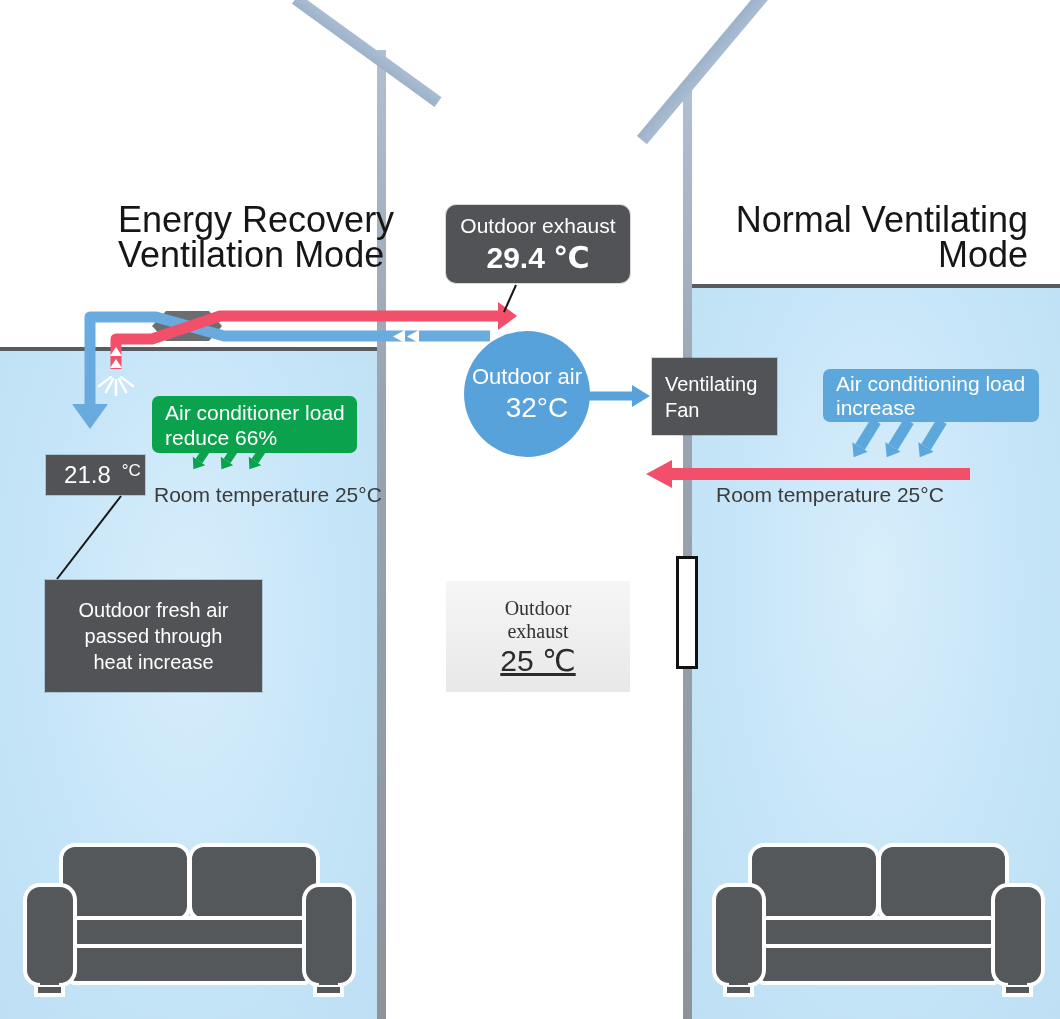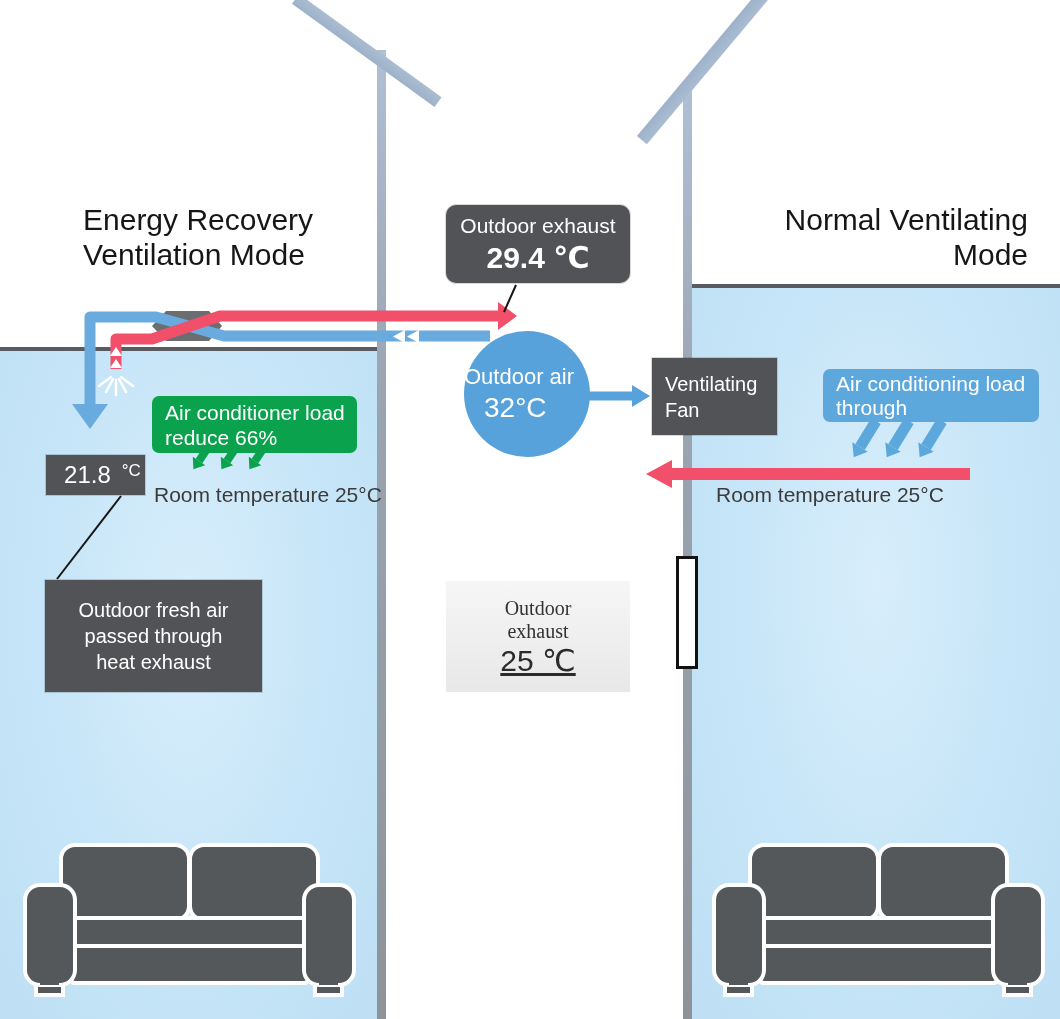--- a/index.html
+++ b/index.html
@@ -29,37 +29,37 @@
   .pipe-blue{stroke:var(--c-pipe);stroke-width:11;fill:none;stroke-linejoin:round;}
   .pipe-red{stroke:var(--c-red);stroke-width:11;fill:none;stroke-linejoin:round;}
   .fill-blue{fill:var(--c-pipe);} .fill-red{fill:var(--c-red);} .fill-white{fill:#ffffff;}
   .fill-circleblue{fill:var(--c-circle);} .stroke-circleblue{stroke:var(--c-circle);}
   .stroke-red{stroke:var(--c-red);} .stroke-green{stroke:var(--c-green);} .fill-green{fill:var(--c-green);}
   .stroke-bluebox{stroke:var(--c-bluebox);} .fill-bluebox{fill:var(--c-bluebox);}
   .exch{fill:#6b6e70;}
   .spray{stroke:#fff;stroke-width:2.6;stroke-linecap:round;}
   .connector{stroke:#161616;stroke-width:2;}
   
-  .title{position:absolute;color:var(--c-title);font-size:30px;line-height:35px;}
+  .title{position:absolute;color:var(--c-title);font-size:36px;line-height:35px;margin-left:35px;}
   .title-left{left:83px;top:202px;}
   .title-right{right:32px;top:202px;text-align:right;}
   .darkbox{position:absolute;background:var(--c-dark);color:#fff;display:flex;flex-direction:column;
            justify-content:center;box-shadow:0 0 0 1px rgba(0,0,0,.15);}
   .box-exhaust-top{left:446px;top:205px;width:184px;height:78px;text-align:center;border-radius:10px;}
   .box-exhaust-top .l1{font-size:21px;} .box-exhaust-top .l2{font-size:30px;font-weight:bold;margin-top:2px;}
   .box-temp{left:46px;top:455px;width:99px;height:40px;flex-direction:row;align-items:center;padding-left:14px;box-sizing:border-box;}
   .box-temp .val{font-size:24px;} .box-temp .unit{font-size:17px;margin-left:11px;position:relative;top:-4px;}
   .box-fan{left:652px;top:358px;width:125px;height:77px;padding-left:13px;box-sizing:border-box;font-size:20px;line-height:26px;}
   .box-exchange{left:45px;top:580px;width:217px;height:112px;text-align:center;font-size:20px;line-height:26px;}
   .greenbox{position:absolute;left:152px;top:396px;width:205px;height:57px;background:var(--c-green);
             border-radius:7px;color:#fff;font-size:21px;line-height:25px;padding:4px 0 0 13px;box-sizing:border-box;}
   .bluebox{position:absolute;left:823px;top:369px;width:216px;height:53px;background:var(--c-bluebox);
            border-radius:7px;color:#fff;font-size:21px;line-height:24px;padding:3px 0 0 13px;box-sizing:border-box;}
   .circle{position:absolute;left:464px;top:331px;width:126px;height:126px;border-radius:50%;background:var(--c-circle);
-          color:#fff;display:flex;flex-direction:column;align-items:flex-start;justify-content:center;text-align:center;}
+          color:#fff;display:flex;flex-direction:column;align-items:center;justify-content:center;text-align:center;}
   .circle .l1{font-size:22px;} .circle .l2{font-size:28px;margin-top:2px;margin-left:20px;}
   .roomtemp{position:absolute;color:var(--c-text);font-size:21px;}
   .roomtemp-left{left:154px;top:483px;} .roomtemp-right{left:716px;top:483px;}
   .lightbox{position:absolute;left:446px;top:581px;width:184px;height:111px;background:linear-gradient(180deg,#f6f6f6,#e8e8e8);
             color:#333;display:flex;flex-direction:column;align-items:center;justify-content:center;text-align:center;}
   .lightbox .ln{font-size:20px;line-height:23px;font-family:Liberation Serif, serif;} .lightbox .val{font-size:30px;line-height:32px;color:#2b2b2b;margin-top:2px;text-decoration:underline;}
   .door{position:absolute;left:676px;top:556px;width:22px;height:113px;background:#fff;border:3px solid #111;box-sizing:border-box;}
   
   .sofa{position:absolute;width:330px;height:150px;}
   .sofa div{position:absolute;background:var(--c-sofa);box-shadow:0 0 0 4px #fff;}
@@ -181,26 +181,26 @@
     <div>reduce 66%</div>
   </div>
   <div class="darkbox box-temp">
     <span class="val">21.8</span>
     <span class="unit">°C</span>
   </div>
   <div class="roomtemp roomtemp-left">Room temperature 25°C</div>
   <div class="darkbox box-exchange">
     <div>Outdoor fresh air</div>
     <div>passed through</div>
-    <div>heat exhaust</div>
+    <div>heat increase</div>
   </div>
 
   <div class="bluebox">
     <div>Air conditioning load</div>
-    <div>through</div>
+    <div>increase</div>
   </div>
   <div class="roomtemp roomtemp-right">Room temperature 25°C</div>
 
   <div class="sofa sofa-left">
     <div class="back-l"></div>
       <div class="back-r"></div>
     <div class="seat"></div>
       <div class="base"></div>
     <div class="foot-l"></div>
       <div class="foot-r"></div>

